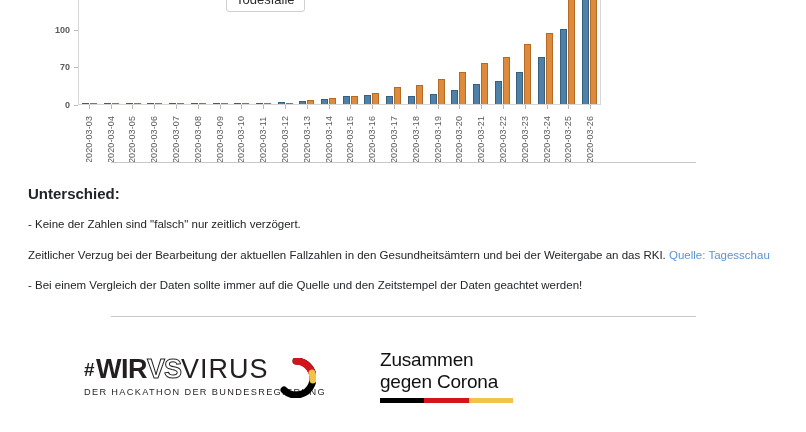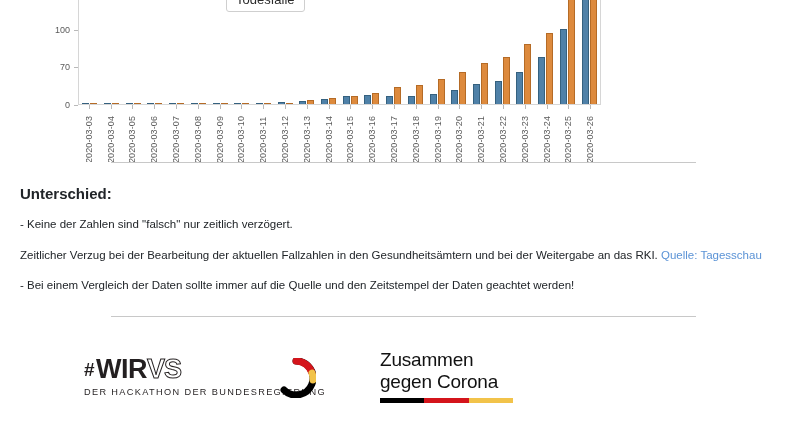--- a/index.html
+++ b/index.html
@@ -60,20 +60,21 @@
     width: 78px;
     height: 151px;
   }
   .y-tick {
     position: absolute;
     right: 8px;
     transform: translateY(-50%);
     font-size: 9px;
     color: #5a5a5a;
     text-align: right;
+    font-weight: bold;
   }
   .y-tick::after {
     content: "";
     position: absolute;
     right: -8px;
     top: 50%;
     width: 4px;
     height: 1px;
     background: #b9b9b9;
   }
@@ -138,21 +139,21 @@
 
   
   .rule {
     border: 0;
     border-top: 1px solid #c8c8c8;
     margin: 0 auto;
     width: 585px;
   }
 
   
-  .text-block { padding: 0 20px; }
+  .text-block { padding: 0 28px; }
   .section-heading {
     font-size: 15px;
     font-weight: bold;
     color: #212529;
     margin: 22px 0 0 0;
   }
   .para {
     font-size: 11.5px;
     color: #212529;
     margin: 14px 0 0 0;
@@ -440,20 +441,21 @@
 <div style="height:22px"></div>
 <hr class="rule">
 
 <div class="logo-row">
 
   <div class="wvv">
     <div class="wvv-top">
       <span class="wvv-hash">#</span>
       <span class="wvv-bold">WIR</span>
       <span class="wvv-outline">VS</span>
+      <span class="wvv-thin">VIRUS</span>
     </div>
     <div class="wvv-sub">DER HACKATHON DER BUNDESREGIERUNG</div>
     <svg class="wvv-arc" viewBox="0 0 40 40">
       <path d="M20 3 A17 17 0 1 1 8 32" fill="none" stroke="#000000" stroke-width="7" stroke-linecap="round"></path>
       <path d="M20 3 A17 17 0 0 1 36 15" fill="none" stroke="#d4141b" stroke-width="7" stroke-linecap="round"></path>
       <path d="M36 15 A17 17 0 0 1 37 22" fill="none" stroke="#f2c34a" stroke-width="7" stroke-linecap="round"></path>
     </svg>
   </div>
 
   <div class="zgc">

